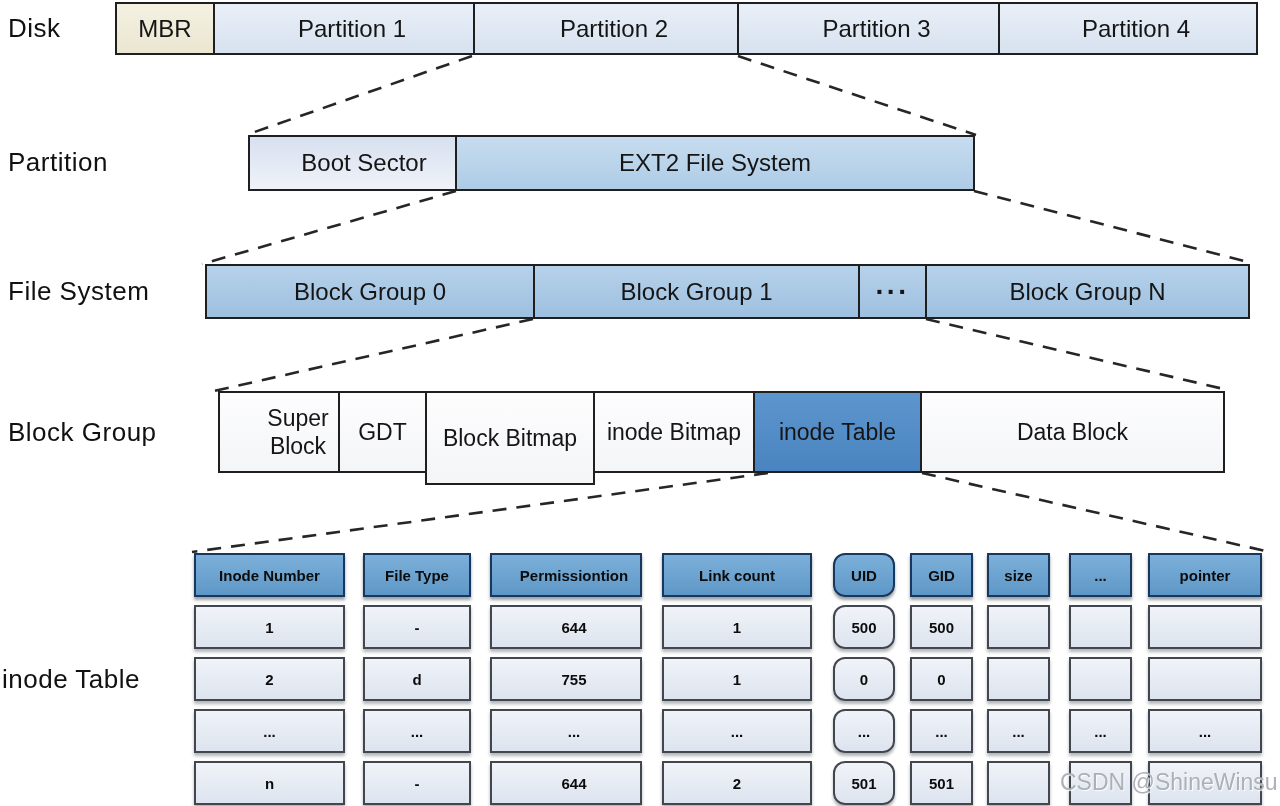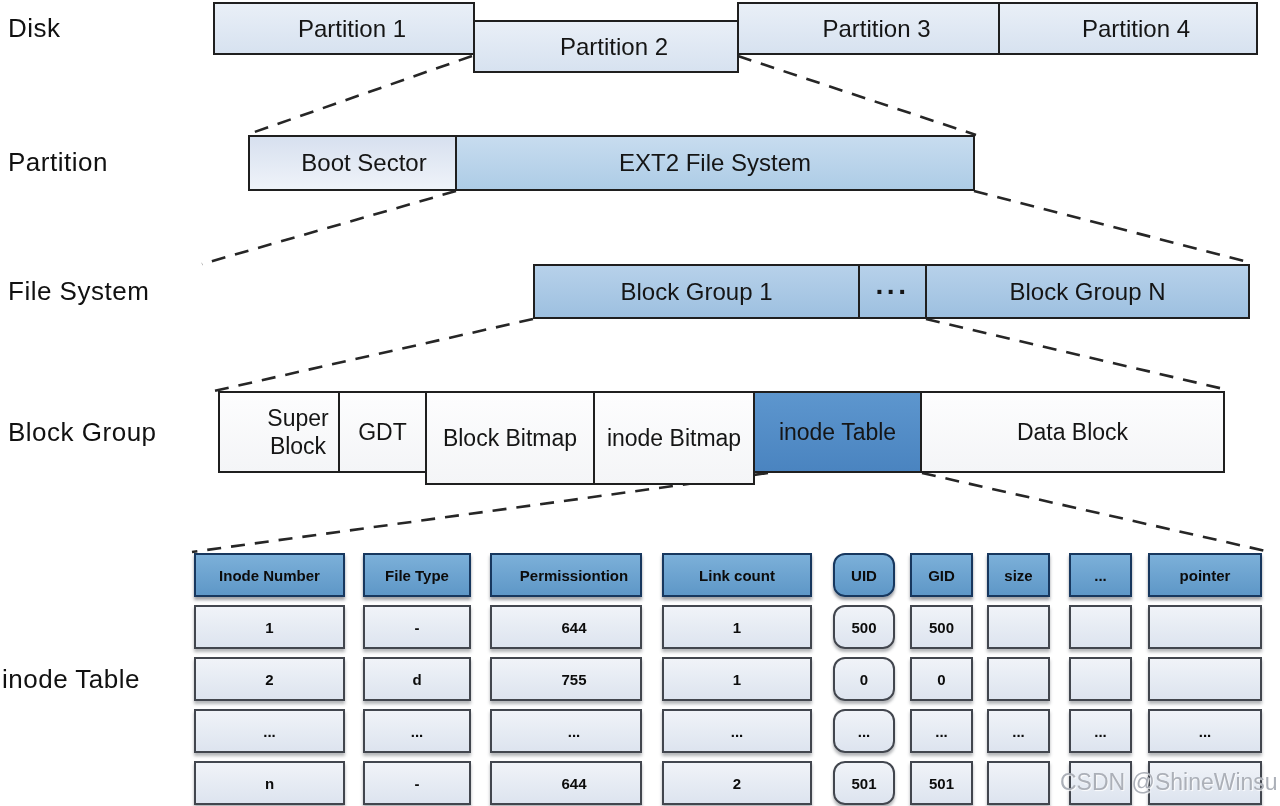--- a/index.html
+++ b/index.html
@@ -76,36 +76,38 @@
       <line x1="922" y1="473" x2="1270" y2="552"></line>
     </g>
   </svg>
 
   <div class="rowlabel" style="left:8px;top:13px;">Disk</div>
   <div class="rowlabel" style="left:8px;top:147px;">Partition</div>
   <div class="rowlabel" style="left:8px;top:276px;">File System</div>
   <div class="rowlabel" style="left:8px;top:417px;">Block Group</div>
   <div class="rowlabel" style="left:2px;top:664px;">inode Table</div>
 
+  <div class="box mbr" style="left:115px;top:2px;width:100px;height:53px;">MBR</div>
   <div class="box part" style="left:213px;top:2px;width:262px;height:53px;">Partition 1</div>
-  <div class="box part" style="left:473px;top:2px;width:266px;height:53px;margin-top:18px;">Partition 2</div>
+  <div class="box part" style="left:473px;top:2px;width:266px;height:53px;">Partition 2</div>
   <div class="box part" style="left:737px;top:2px;width:263px;height:53px;">Partition 3</div>
   <div class="box part" style="left:998px;top:2px;width:260px;height:53px;">Partition 4</div>
 
   <div class="box boot" style="left:248px;top:135px;width:209px;height:56px;">Boot Sector</div>
   <div class="box ext2" style="left:455px;top:135px;width:520px;height:56px;">EXT2 File System</div>
 
+  <div class="box bgrp" style="left:205px;top:264px;width:330px;height:55px;">Block Group 0</div>
   <div class="box bgrp" style="left:533px;top:264px;width:327px;height:55px;">Block Group 1</div>
   <div class="box bgrp bgrp-dots" style="left:858px;top:264px;width:69px;height:55px;">···</div>
   <div class="box bgrp" style="left:925px;top:264px;width:325px;height:55px;">Block Group N</div>
 
   <div class="box seg" style="left:218px;top:391px;width:122px;height:82px;padding-left:44px;">Super Block</div>
   <div class="box seg" style="left:338px;top:391px;width:89px;height:82px;">GDT</div>
   <div class="box seg" style="left:425px;top:391px;width:170px;height:94px;">Block Bitmap</div>
-  <div class="box seg" style="left:593px;top:391px;width:162px;height:94px;">inode Bitmap</div>
+  <div class="box seg" style="left:593px;top:391px;width:162px;height:82px;">inode Bitmap</div>
   <div class="box seg seg-hl" style="left:753px;top:391px;width:169px;height:82px;">inode Table</div>
   <div class="box seg" style="left:920px;top:391px;width:305px;height:82px;">Data Block</div>
 
   <div class="th h44 rh c0">Inode Number</div>
   <div class="th h44 rh c1">File Type</div>
   <div class="th h44 rh c2">Permissiontion</div>
   <div class="th h44 rh c3">Link count</div>
   <div class="th h44 rh c4">UID</div>
   <div class="th h44 rh c5">GID</div>
   <div class="th h44 rh c6">size</div>

